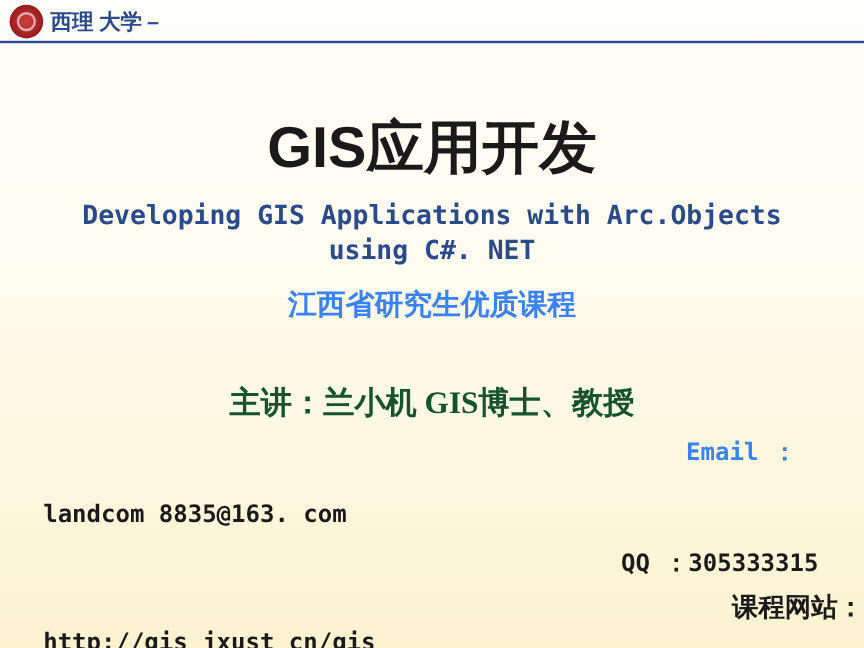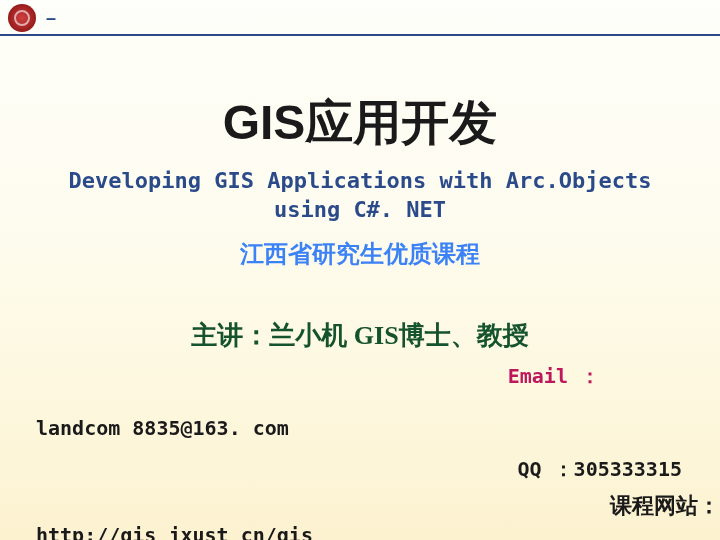--- a/index.html
+++ b/index.html
@@ -86,23 +86,23 @@
     font-size: 26px;
     font-weight: bold;
     color: #14532d;
     margin-top: 48px;
     font-family: "SimSun", "KaiTi", serif;
   }
   .email-label {
     text-align: right;
     font-size: 20px;
     font-weight: bold;
-    color: #be185d;
+    color: #3b82f6;
     margin-top: 10px;
-    padding-right: 120px;
+    padding-right: 56px;
     font-family: "SimHei", monospace;
   }
   .email-value {
     text-align: left;
     font-size: 20px;
     font-weight: bold;
     color: #1a1a1a;
     margin-top: 26px;
     padding-left: 36px;
     font-family: "SimHei", monospace;
@@ -132,20 +132,21 @@
     padding-left: 36px;
     font-family: "SimHei", monospace;
     margin-top: 2px;
   }
 </style>
 </head>
 <body>
 
 <div class="header">
   <div class="logo"></div>
+  <span class="header-uni">西理 大学</span>
   <span class="header-sep">–</span>
 </div>
 
 <div class="main-title">GIS应用开发</div>
 
 <div class="subtitle">Developing GIS Applications with Arc.Objects using C#. NET</div>
 
 <div class="course-tag">江西省研究生优质课程</div>
 
 <div class="lecturer">主讲：兰小机   GIS博士、教授</div>

